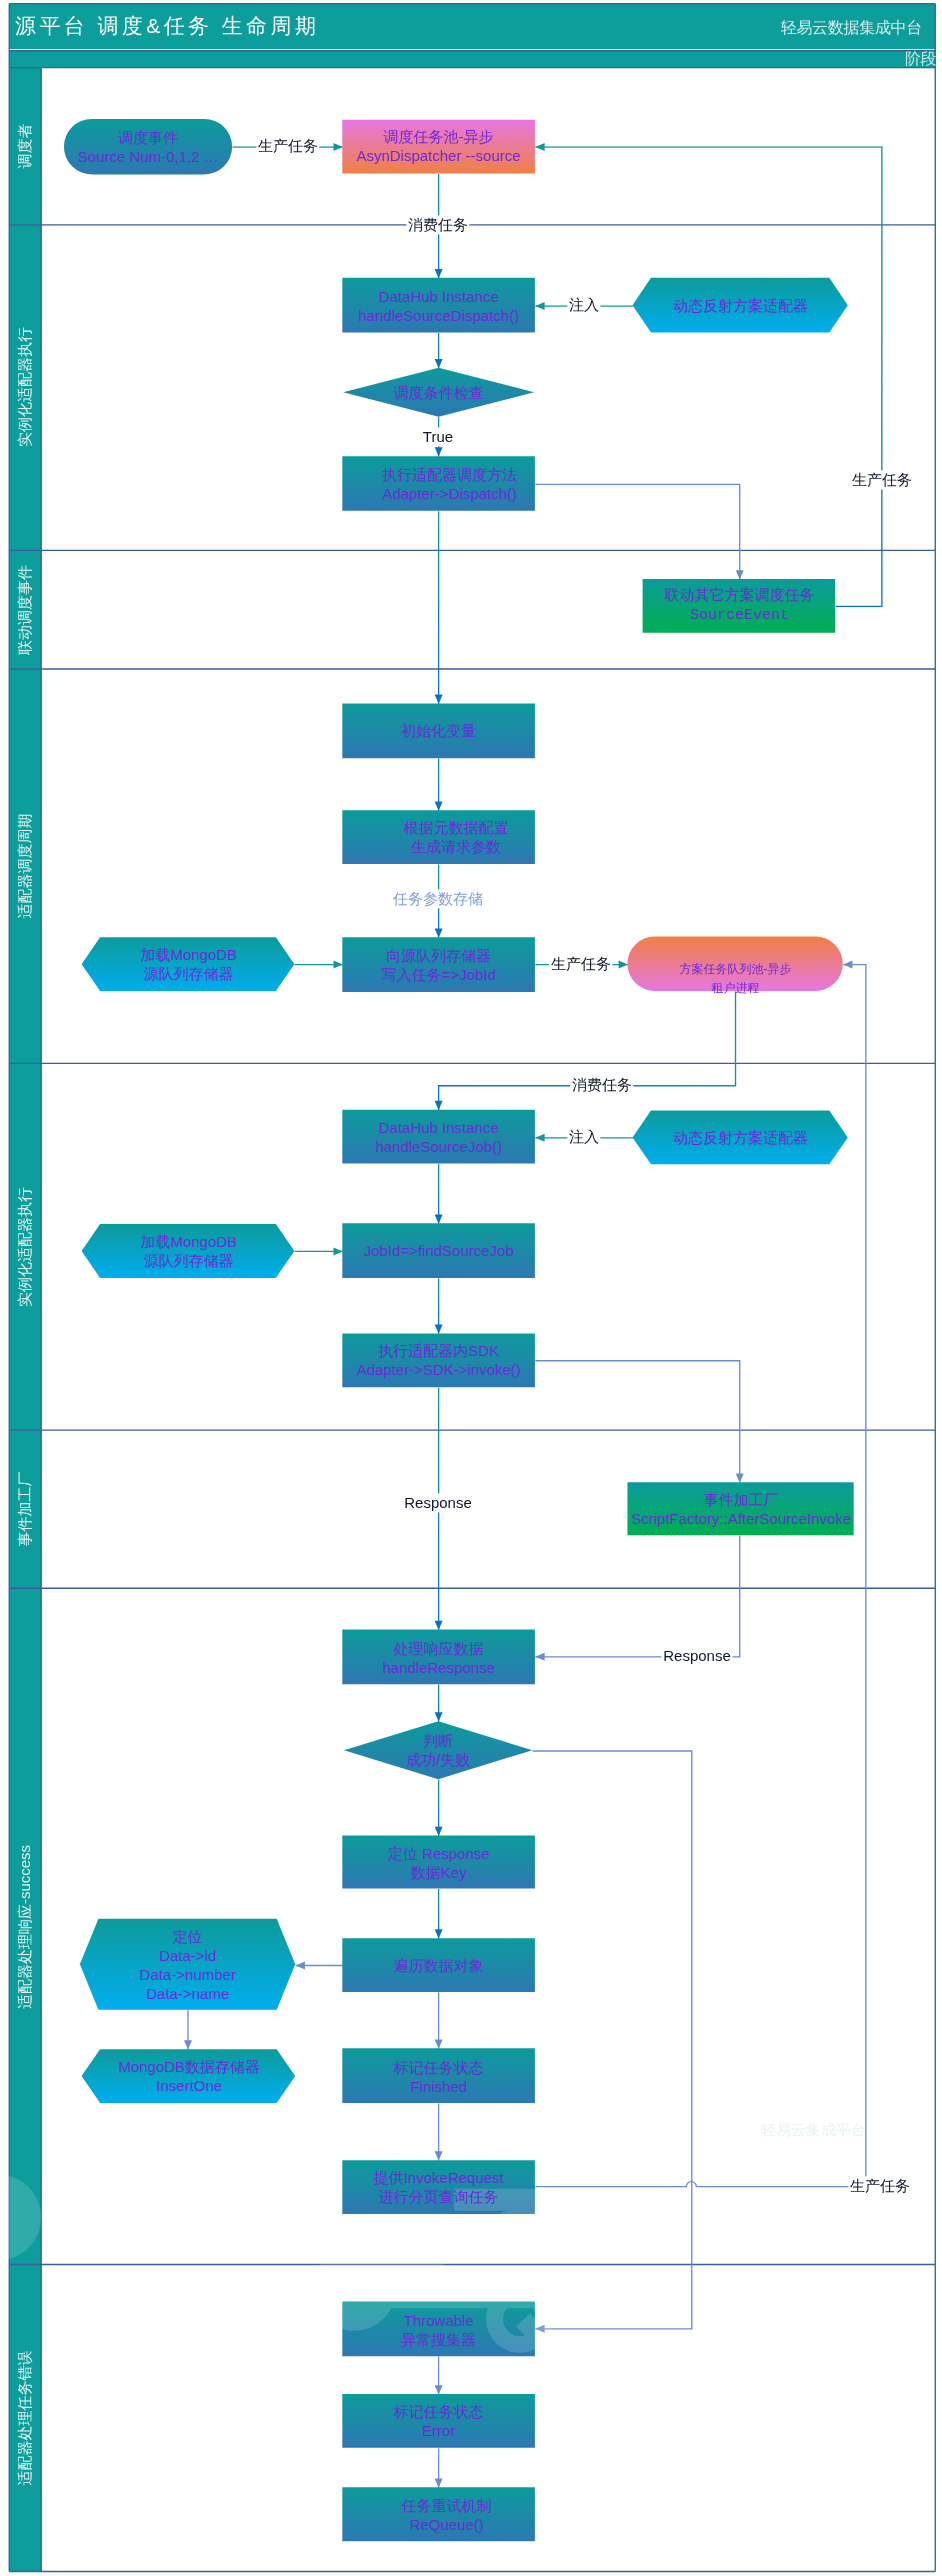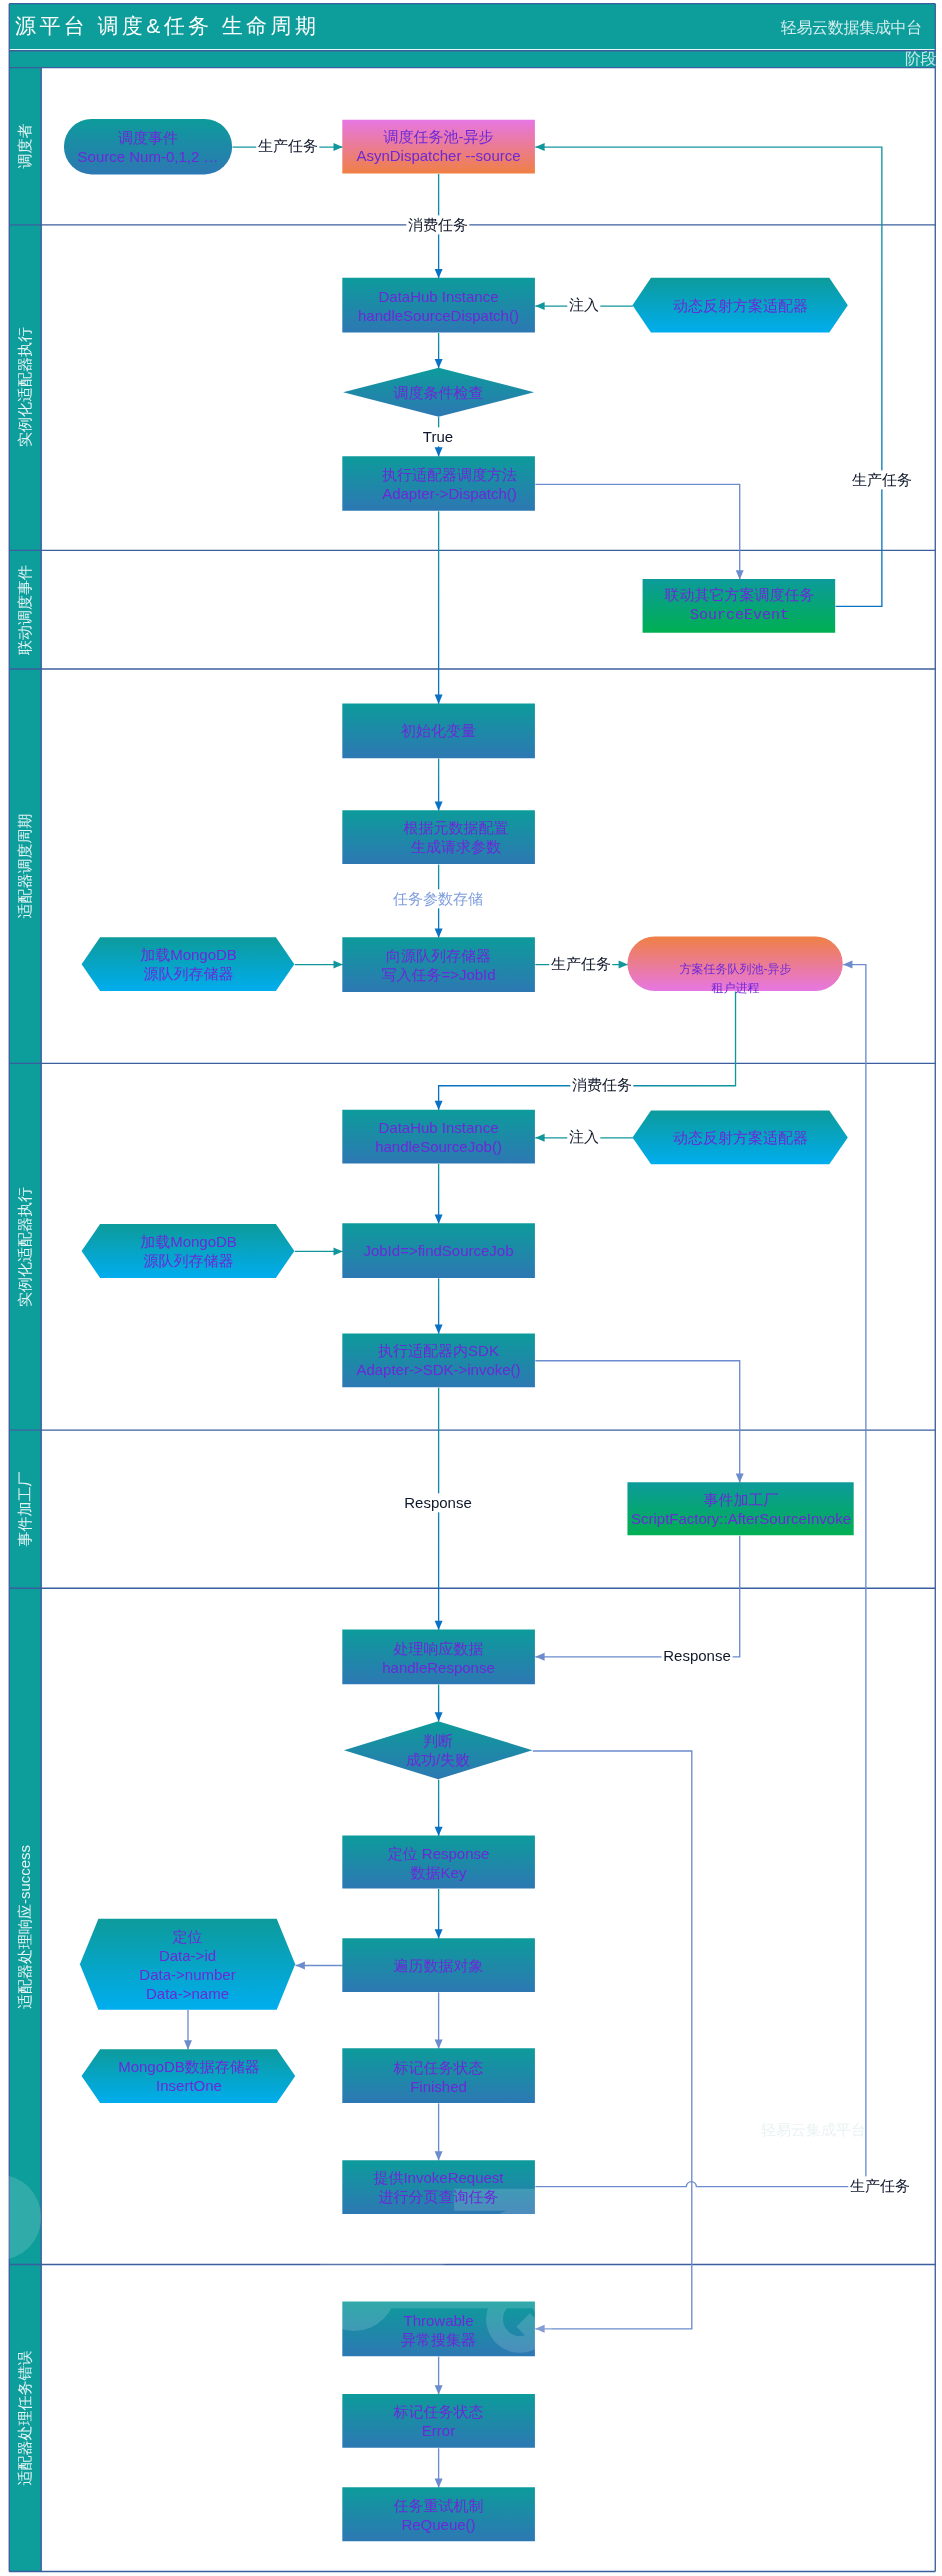--- a/index.html
+++ b/index.html
@@ -421,21 +421,21 @@
         <div>进行分页查询任务</div>
       </div>
       <div class="node-text" style="left: 342px; top: 2302px; width: 193px; height: 55px; font-size: 15px; line-height: 19px;">
         <div>Throwable</div>
         <div>异常搜集器</div>
       </div>
       <div class="node-text" style="left: 342px; top: 2394px; width: 193px; height: 54px; font-size: 15px; line-height: 19px;">
         <div>标记任务状态</div>
         <div>Error</div>
       </div>
-      <div class="node-text" style="left: 342px; top: 2488px; width: 193px; height: 54px; font-size: 15px; line-height: 19px;">
+      <div class="node-text" style="left: 350px; top: 2488px; width: 193px; height: 54px; font-size: 15px; line-height: 19px;">
         <div>任务重试机制</div>
         <div>ReQueue()</div>
       </div>
     </div>
   <div id="edge-labels">
       <div class="edge-label" style="left: 288px; top: 146px;">生产任务</div>
       <div class="edge-label" style="left: 438px; top: 225px;">消费任务</div>
       <div class="edge-label" style="left: 584px; top: 305px;">注入</div>
       <div class="edge-label" style="left: 438px; top: 437px;">True</div>
       <div class="edge-label" style="left: 882px; top: 480px;">生产任务</div>

